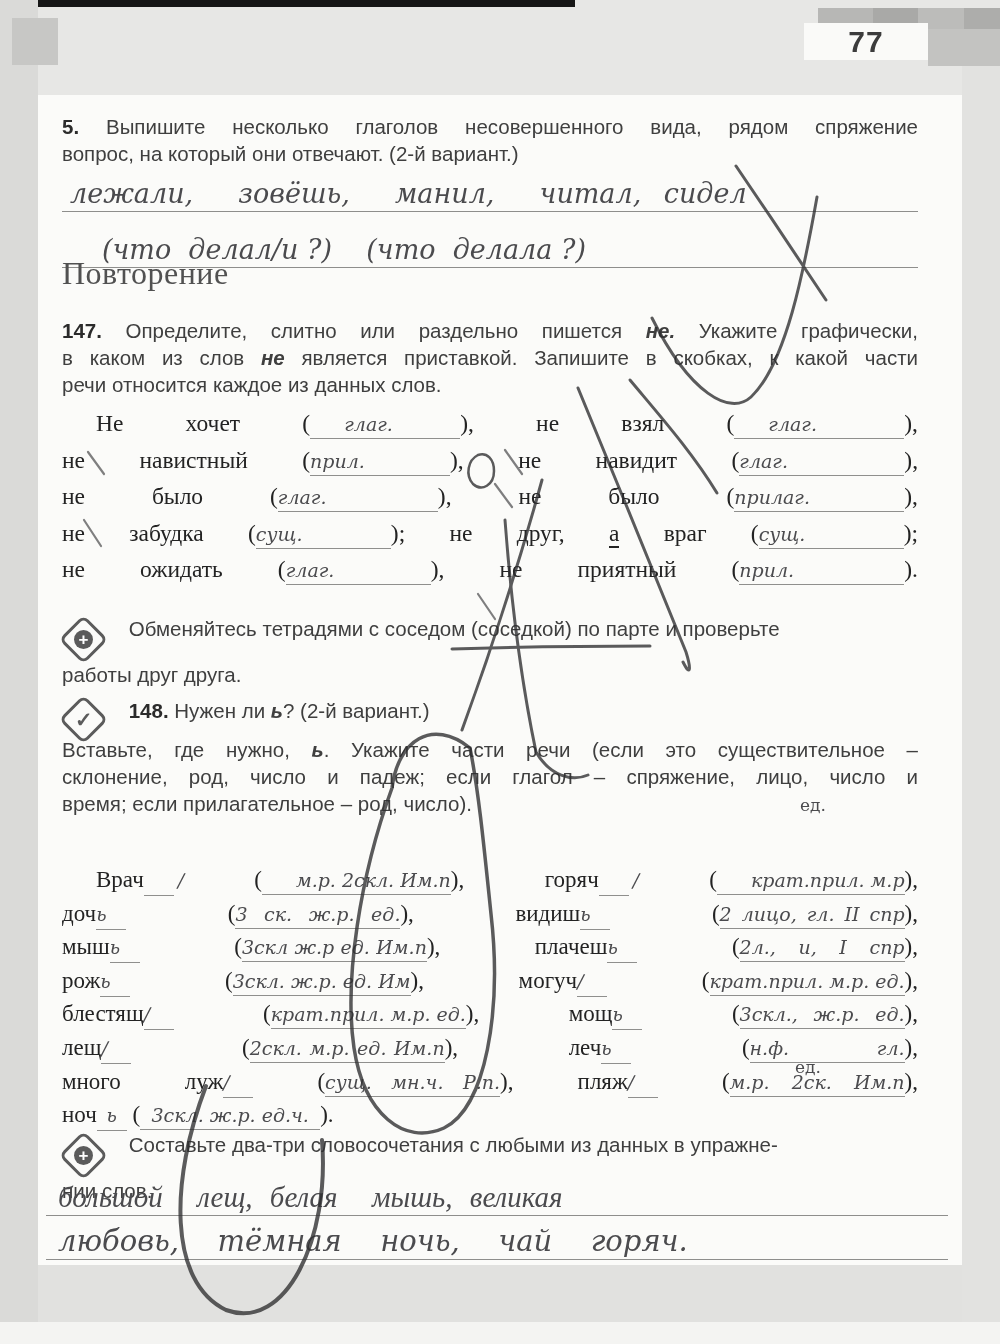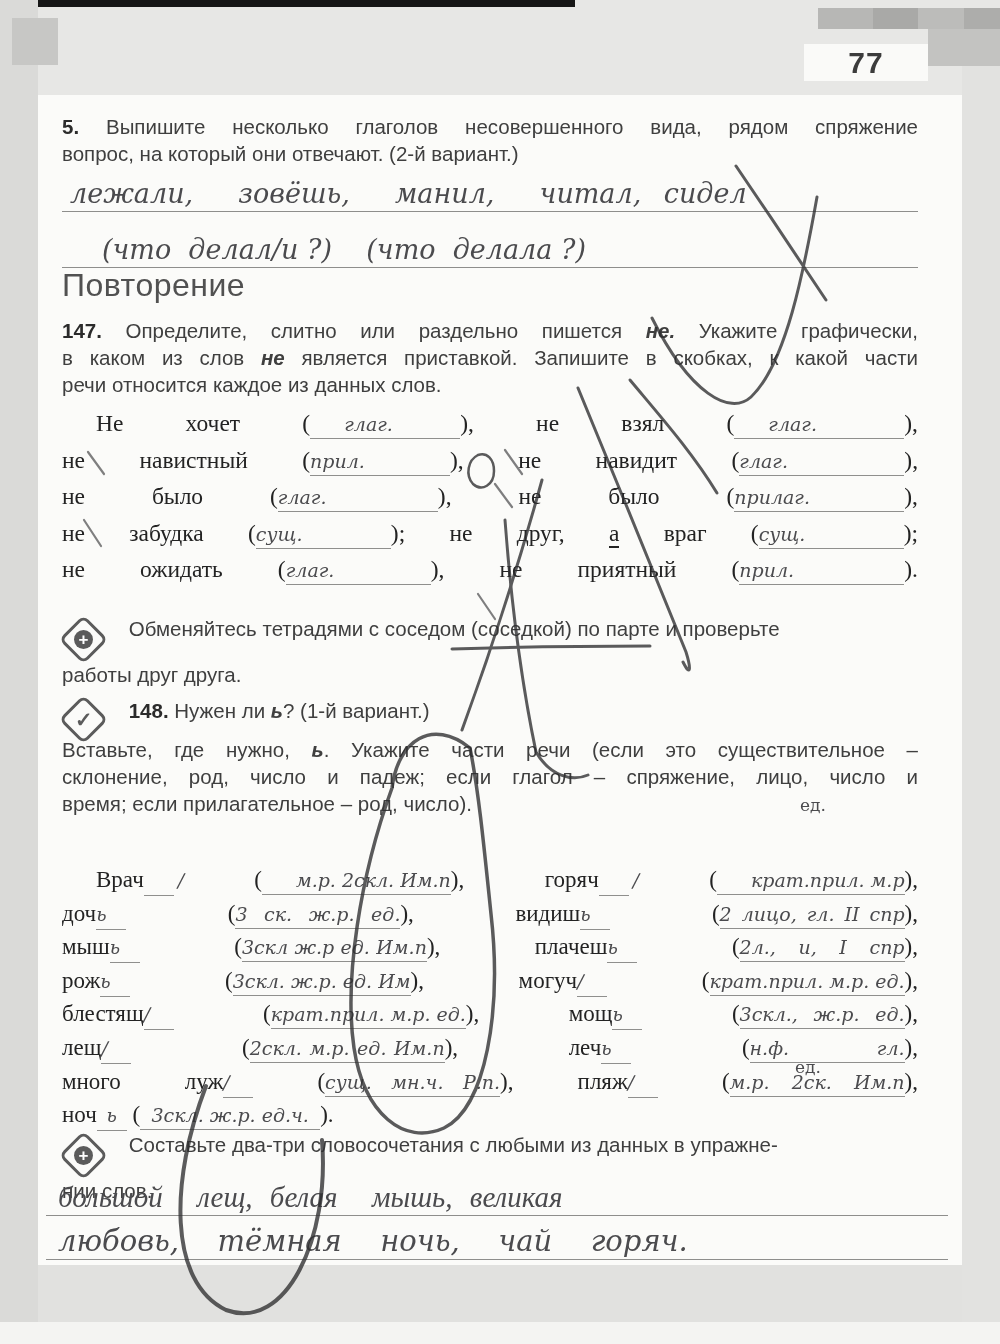--- a/index.html
+++ b/index.html
@@ -4,21 +4,21 @@
 <style>
   html,body{margin:0;padding:0;background:#cfcfcd;}
   .canvas{position:relative;width:1000px;height:1344px;background:#e7e7e5;overflow:hidden;
           font-family:"Liberation Sans",sans-serif;color:#414141;}
   
   .top-black{position:absolute;left:0;top:0;width:575px;height:7px;background:#161616;}
   .left-strip{position:absolute;left:0;top:0;width:38px;height:1344px;background:#dadad8;}
   .corner-square{position:absolute;left:12px;top:18px;width:46px;height:47px;background:#c7c7c5;}
   .tr-bar{position:absolute;left:818px;top:8px;width:182px;height:21px;background:#b3b3b1;
           background-image:linear-gradient(90deg,#b7b7b5 0 30%,#a9a9a7 30% 55%,#bcbcba 55% 80%,#adadab 80%);}
-  .pagenum-box{position:absolute;left:804px;top:44px;width:124px;height:37px;background:#fafaf8;
+  .pagenum-box{position:absolute;left:804px;top:23px;width:124px;height:37px;background:#fafaf8;
           display:flex;align-items:center;justify-content:center;}
   .pagenum{font-size:30px;font-weight:700;color:#3c3c3c;letter-spacing:1px;}
   .tr-block{position:absolute;left:928px;top:29px;width:72px;height:37px;background:#c3c3c1;}
   .right-strip{position:absolute;left:962px;top:66px;width:38px;height:1278px;background:#e2e2e0;}
   .bottom-band{position:absolute;left:38px;top:1265px;width:924px;height:57px;background:#e1e1df;}
   .bottom-white{position:absolute;left:0;top:1322px;width:1000px;height:22px;background:#f4f4f2;}
   
   .page{position:absolute;left:38px;top:95px;width:924px;height:1170px;background:#fbfbf9;}
   .blk{position:absolute;left:24px;right:44px;}
   .just{text-align:justify;text-align-last:justify;}
@@ -78,21 +78,21 @@
       <div>вопрос, на который они отвечают. (2-й вариант.)</div>
     </div>
 
     <div class="blk" style="top:74px;height:42px;">
       <span class="hwline hw" style="height:42px;line-height:50px;font-size:27px;word-spacing:14px;padding-left:8px;">лежали,  зовёшь,  манил,  читал, сидел</span>
     </div>
     <div class="blk" style="top:130px;height:42px;">
       <span class="hwline hw" style="height:42px;line-height:50px;font-size:27px;padding-left:40px;">(что  делал/и ?)    (что  делала ?)</span>
     </div>
 
-    <div class="blk heading" style="top:172px;">Повторение</div>
+    <div class="blk heading" style="top:160px;font-family:Liberation Serif, serif;">Повторение</div>
 
     <div class="blk sans-p" style="top:222px;">
       <div class="just">
         <span class="num">147.</span>
         <span>Определите, слитно или раздельно пишется </span><span class="bi">не.</span><span> Укажите графически,</span>
       </div>
       <div class="just">
         <span>в каком из слов </span><span class="bi">не</span><span> является приставкой. Запишите в скобках, к какой части</span>
       </div>
       <div>речи относится каждое из данных слов.</div>
@@ -124,21 +124,21 @@
         <span>Обменяйтесь тетрадями с соседом (соседкой) по парте и проверьте</span>
       </div>
       <div style="margin-top:4px;">работы друг друга.</div>
     </div>
 
     <div class="blk sans-p" style="top:602px;">
       <span class="dia">
           <span class="check">✓</span>
         </span>
       <span class="num">148.</span>
-      <span>Нужен ли </span><span class="bi">ь</span><span>? (1-й вариант.)</span>
+      <span>Нужен ли </span><span class="bi">ь</span><span>? (2-й вариант.)</span>
     </div>
 
     <div class="blk sans-p" style="top:641px;">
       <div class="just">
         <span>Вставьте, где нужно, </span><span class="bi">ь</span><span>. Укажите части речи (если это существительное –</span>
       </div>
       <div class="just">склонение, род, число и падеж; если глагол – спряжение, лицо, число и</div>
       <div>время; если прилагательное – род, число).</div>
     </div>
 

